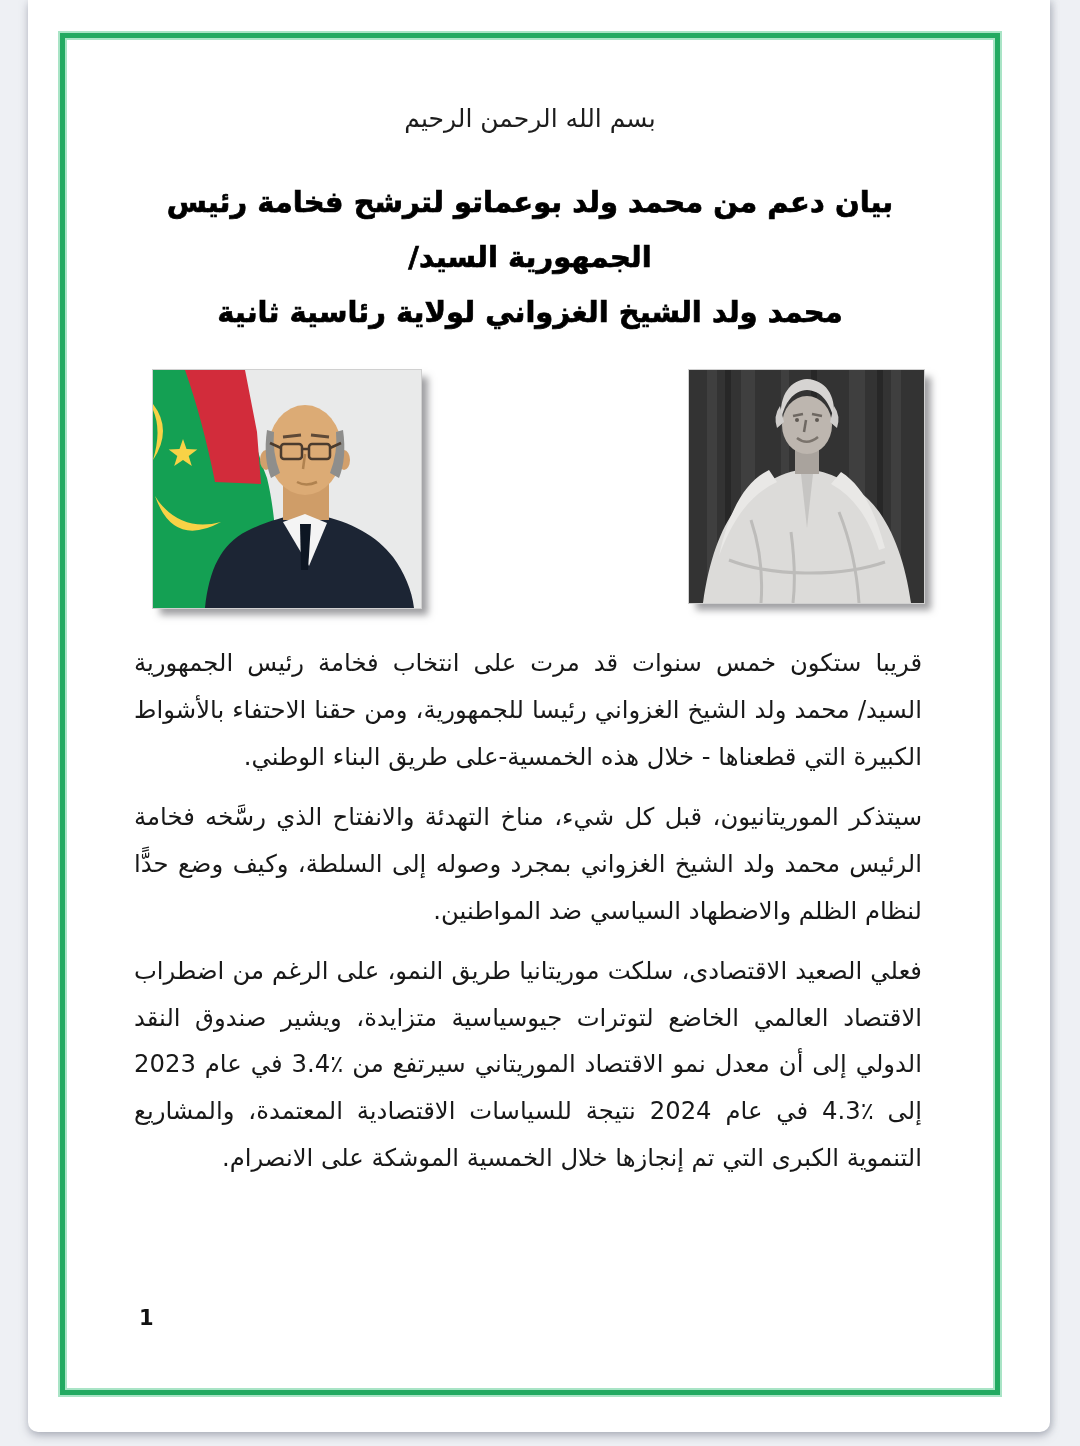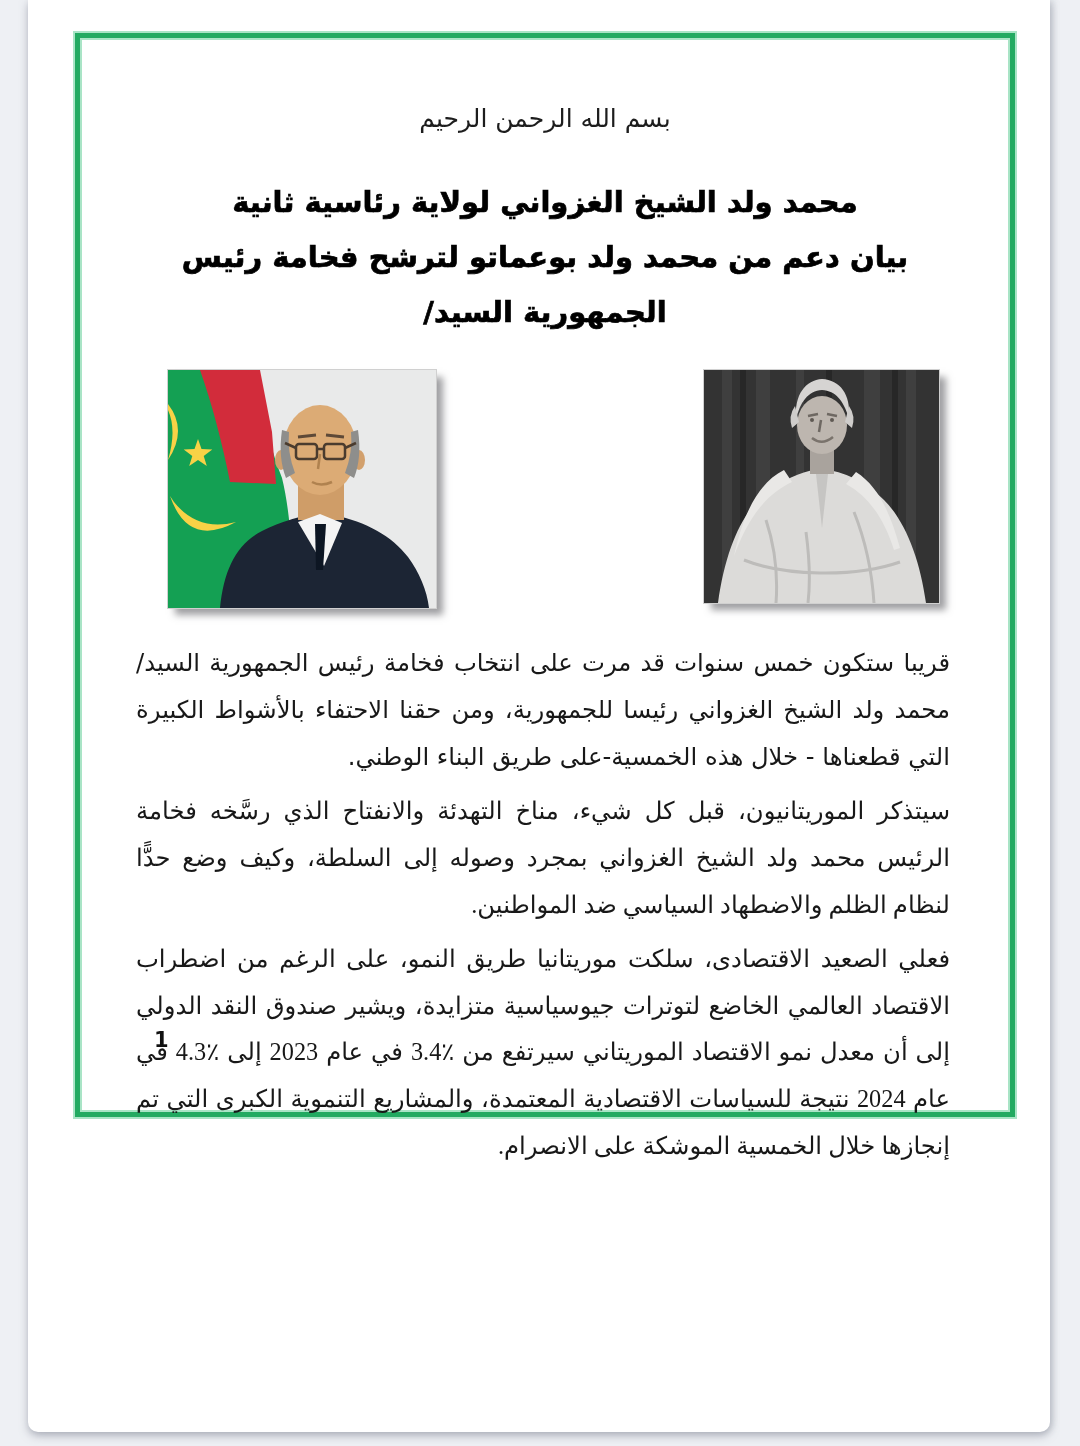--- a/index.html
+++ b/index.html
@@ -16,24 +16,24 @@
     left: 28px;
     top: 0;
     width: 1022px;
     height: 1432px;
     background: #ffffff;
     border-radius: 0 0 10px 10px;
     box-shadow: 0 4px 8px rgba(125,130,145,.5), 3px 0 6px rgba(125,130,145,.25);
   }
   .frame {
     position: absolute;
-    left: 47px;
+    left: 32px;
     top: 33px;
     width: 940px;
-    height: 1084px;
+    height: 1362px;
     box-sizing: border-box;
     border: 5px solid #22aa61;
     box-shadow: 0 0 0 2px #a9e4c6, inset 0 0 0 2px #a9e4c6;
     direction: rtl;
   }
   .basmala {
     margin-top: 66px;
     text-align: center;
     font-size: 25px;
     color: #1d1d1d;
@@ -61,42 +61,42 @@
     outline: 1px solid #d0d0d0;
     background: #fff;
   }
   .body-text {
     margin: 32px 60px 0 56px;
     font-size: 24.3px;
     line-height: 1.93;
     text-align: justify;
     color: #181818;
   }
-  .body-text p { margin: 0; }
-  .body-text p + p { margin-top: 7px; font-family: Liberation Serif, serif; }
+  .body-text p { margin: 13px; }
+  .body-text p + p { margin-top: 7px; }
   .page-number {
     position: absolute;
     left: 74px;   
     bottom: 60px;
     font-size: 21px;
     font-weight: bold;
     color: #111;
   }
 </style>
 </head>
 <body>
 
 <div class="page">
   <div class="frame">
 
     <div class="basmala">بسم الله الرحمن الرحيم</div>
 
     <div class="title">
+      <span>بيان دعم من محمد ولد بوعماتو لترشح فخامة رئيس الجمهورية السيد/</span>
       <span>محمد ولد الشيخ الغزواني لولاية رئاسية ثانية</span>
-      <span>بيان دعم من محمد ولد بوعماتو لترشح فخامة رئيس الجمهورية السيد/</span>
     </div>
 
     <div class="photos">
 
       <div class="photo">
         <svg width="268" height="238" viewBox="0 0 268 238" xmlns="http://www.w3.org/2000/svg">
           <rect width="268" height="238" fill="#e9eaea"></rect>
 
           <path d="M0 0 L84 0 C94 45 104 82 114 108 C122 140 126 192 124 238 L0 238 Z" fill="#14a053"></path>
           <path d="M32 0 L92 0 L104 62 L108 114 L62 112 C54 72 44 34 32 0 Z" fill="#d22c3b"></path>

